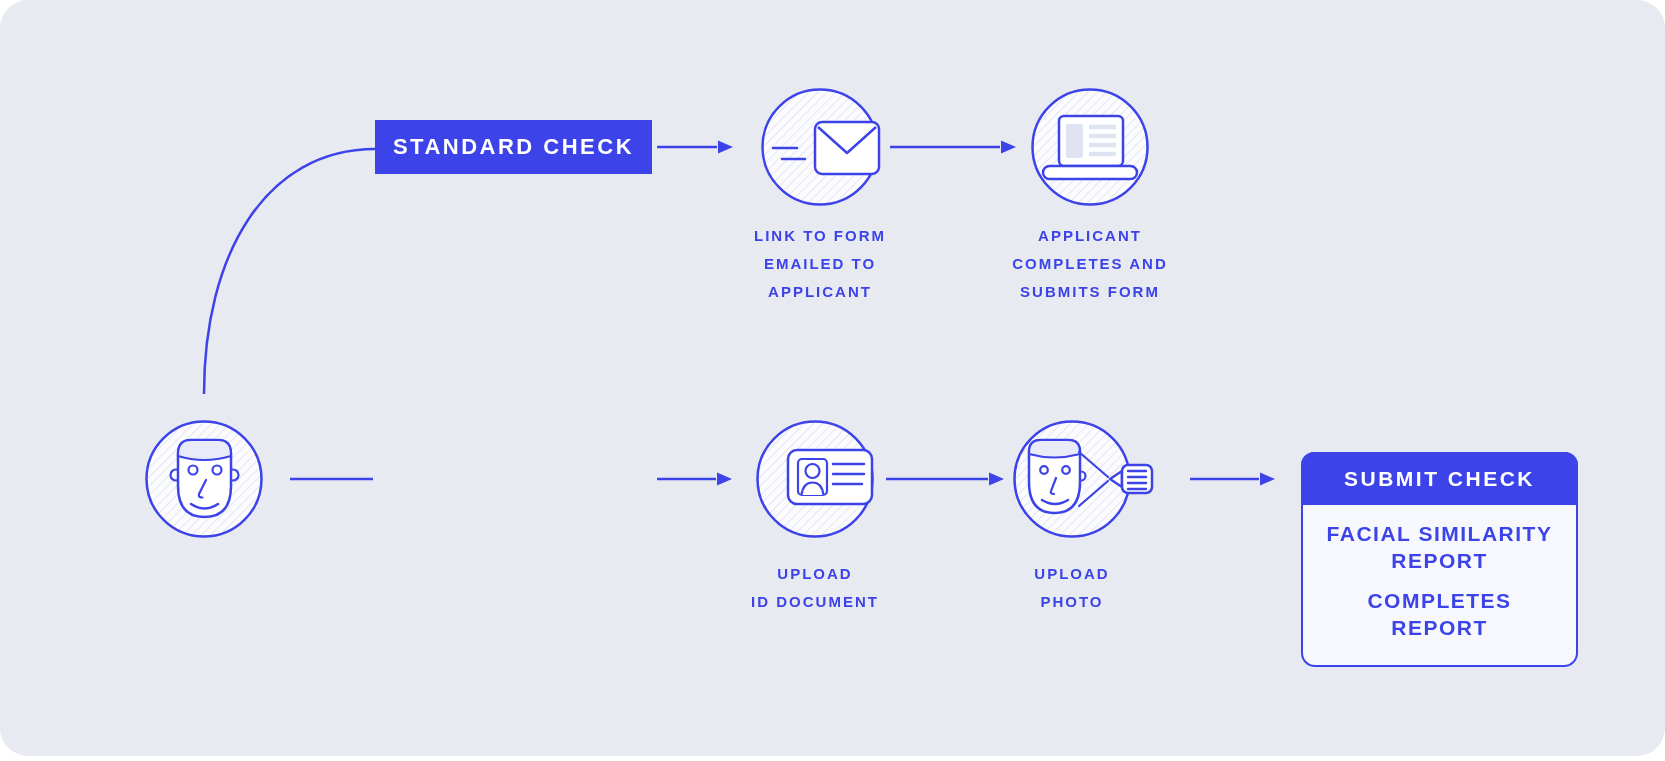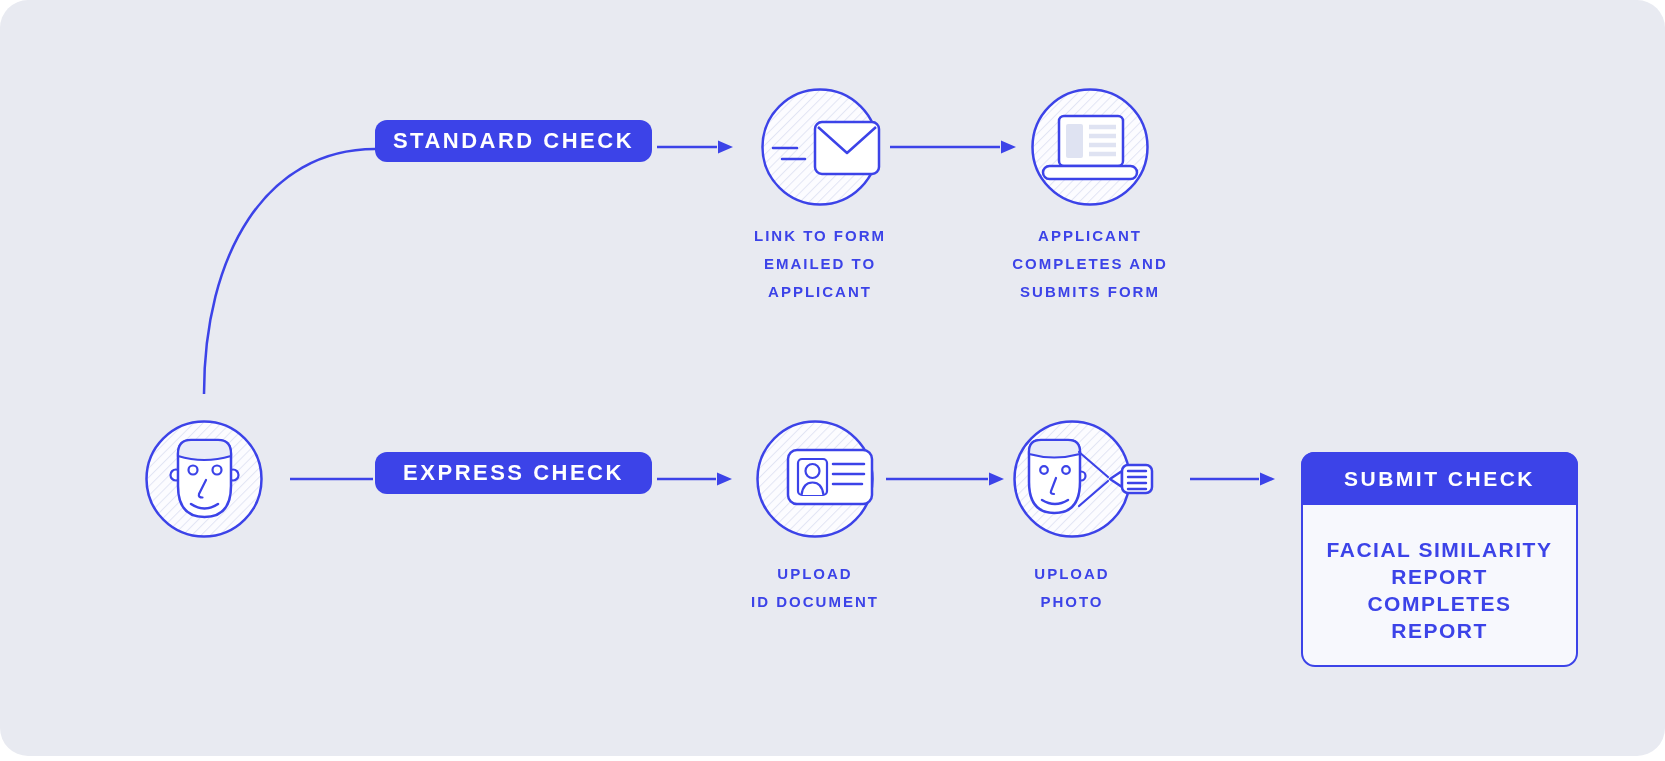--- a/index.html
+++ b/index.html
@@ -6,40 +6,40 @@
   body{
     width:1665px;height:761px;position:relative;background:#ffffff;
     font-family:"Liberation Sans", sans-serif;overflow:hidden;
   }
   .canvas{
     position:absolute;left:0;top:0;width:1665px;height:756px;
     background:#e8eaf1;border-radius:28px;overflow:hidden;
   }
   .connectors{position:absolute;left:0;top:0;width:1665px;height:756px;pointer-events:none;}
   .pill{
-    position:absolute;width:277px;height:42px;background:#3c43e8;border-radius:12px;
+    position:absolute;width:277px;height:54px;background:#3c43e8;border-radius:0;
     display:flex;align-items:center;justify-content:center;
     color:#ffffff;font-weight:bold;font-size:22px;letter-spacing:2.5px;white-space:nowrap;
   }
   .step-label{
     position:absolute;width:280px;text-align:center;color:#3c43e8;
     font-weight:bold;font-size:15px;line-height:28px;letter-spacing:2px;white-space:pre-line;
   }
   .icon{position:absolute;overflow:visible;}
   .card{
     position:absolute;left:1301px;top:452px;width:277px;height:215px;box-sizing:border-box;
     background:#f7f8fd;border:2px solid #3c43e8;border-radius:14px;
   }
   .card-header{
-    height:53px;margin:-2px -2px 16px -2px;background:#3c43e8;border-radius:13px 13px 0 0;
+    height:53px;margin:-2px -2px 0 -2px;background:#3c43e8;border-radius:13px 13px 0 0;
     display:flex;align-items:center;justify-content:center;
     color:#ffffff;font-weight:bold;font-size:21px;letter-spacing:2.5px;white-space:nowrap;
   }
   .card-body{
-    padding-top:15px;display:flex;flex-direction:column;gap:0;
+    padding-top:15px;display:flex;flex-direction:column;gap:13px;
   }
   .card-item{
     color:#3c43e8;font-weight:bold;font-size:21px;line-height:27px;letter-spacing:1.5px;
     text-align:center;white-space:pre-line;
   }
 </style>
 </head>
 <body>
 
 <div class="canvas">
@@ -134,21 +134,20 @@
     <rect x="111" y="47" width="30" height="28" rx="6" fill="#ffffff" stroke="#3c43e8" stroke-width="2.5"></rect>
     <g stroke="#3c43e8" stroke-width="2.4" stroke-linecap="round">
       <line x1="117" y1="53" x2="135" y2="53"></line>
       <line x1="117" y1="59" x2="135" y2="59"></line>
       <line x1="117" y1="65" x2="135" y2="65"></line>
       <line x1="117" y1="71" x2="135" y2="71"></line>
     </g>
   </svg>
 
   <div class="pill" style="left:375px;top:120px">STANDARD CHECK</div>
-  <div class="pill" style="left:375px;top:452px">EXPRESS CHECK</div>
 
   <div class="step-label" style="left:680px;top:222px">LINK TO FORM
 EMAILED TO
 APPLICANT</div>
   <div class="step-label" style="left:950px;top:222px">APPLICANT
 COMPLETES AND
 SUBMITS FORM</div>
   <div class="step-label" style="left:675px;top:560px">UPLOAD
 ID DOCUMENT</div>
   <div class="step-label" style="left:932px;top:560px">UPLOAD

